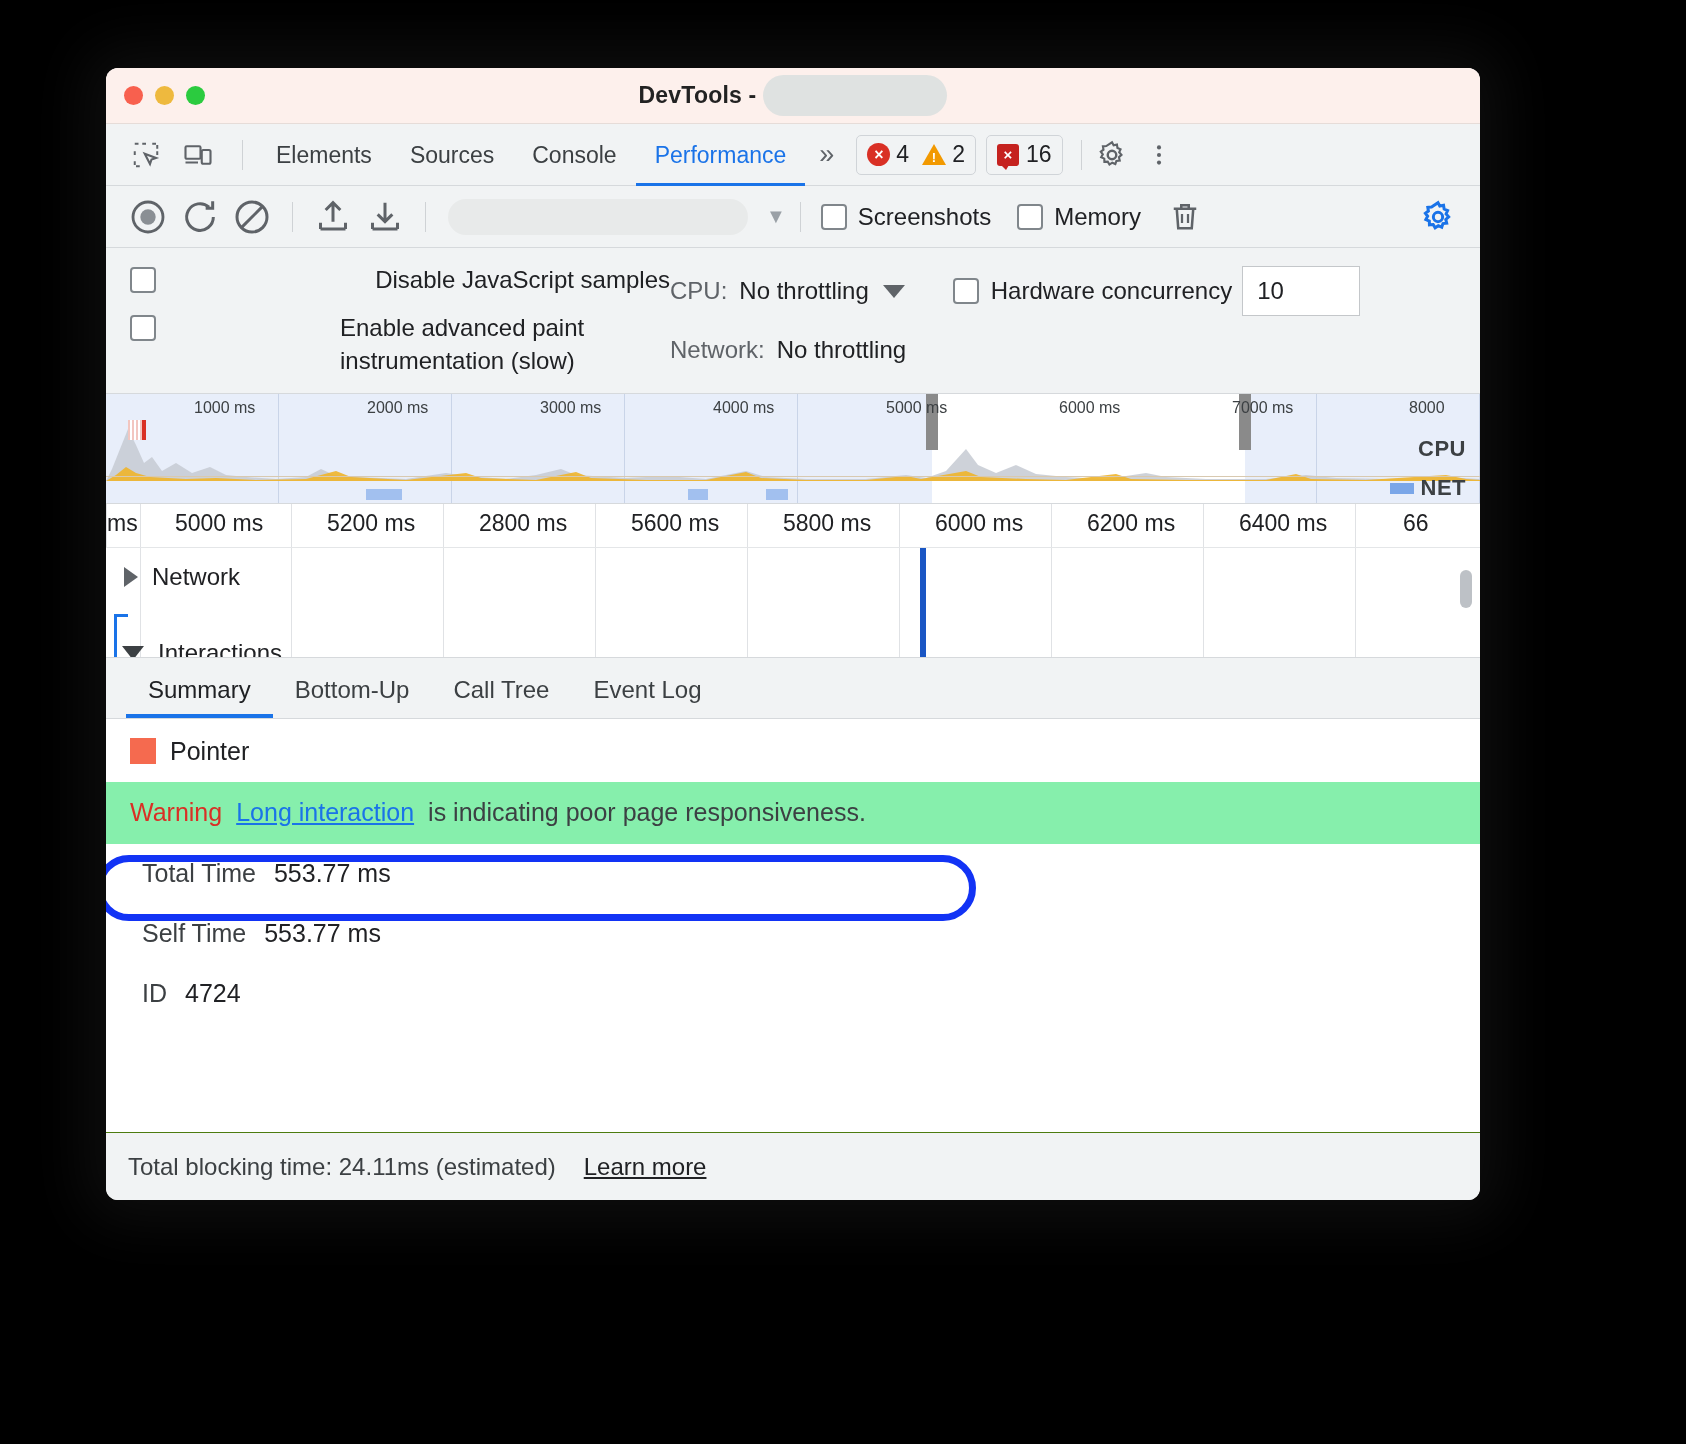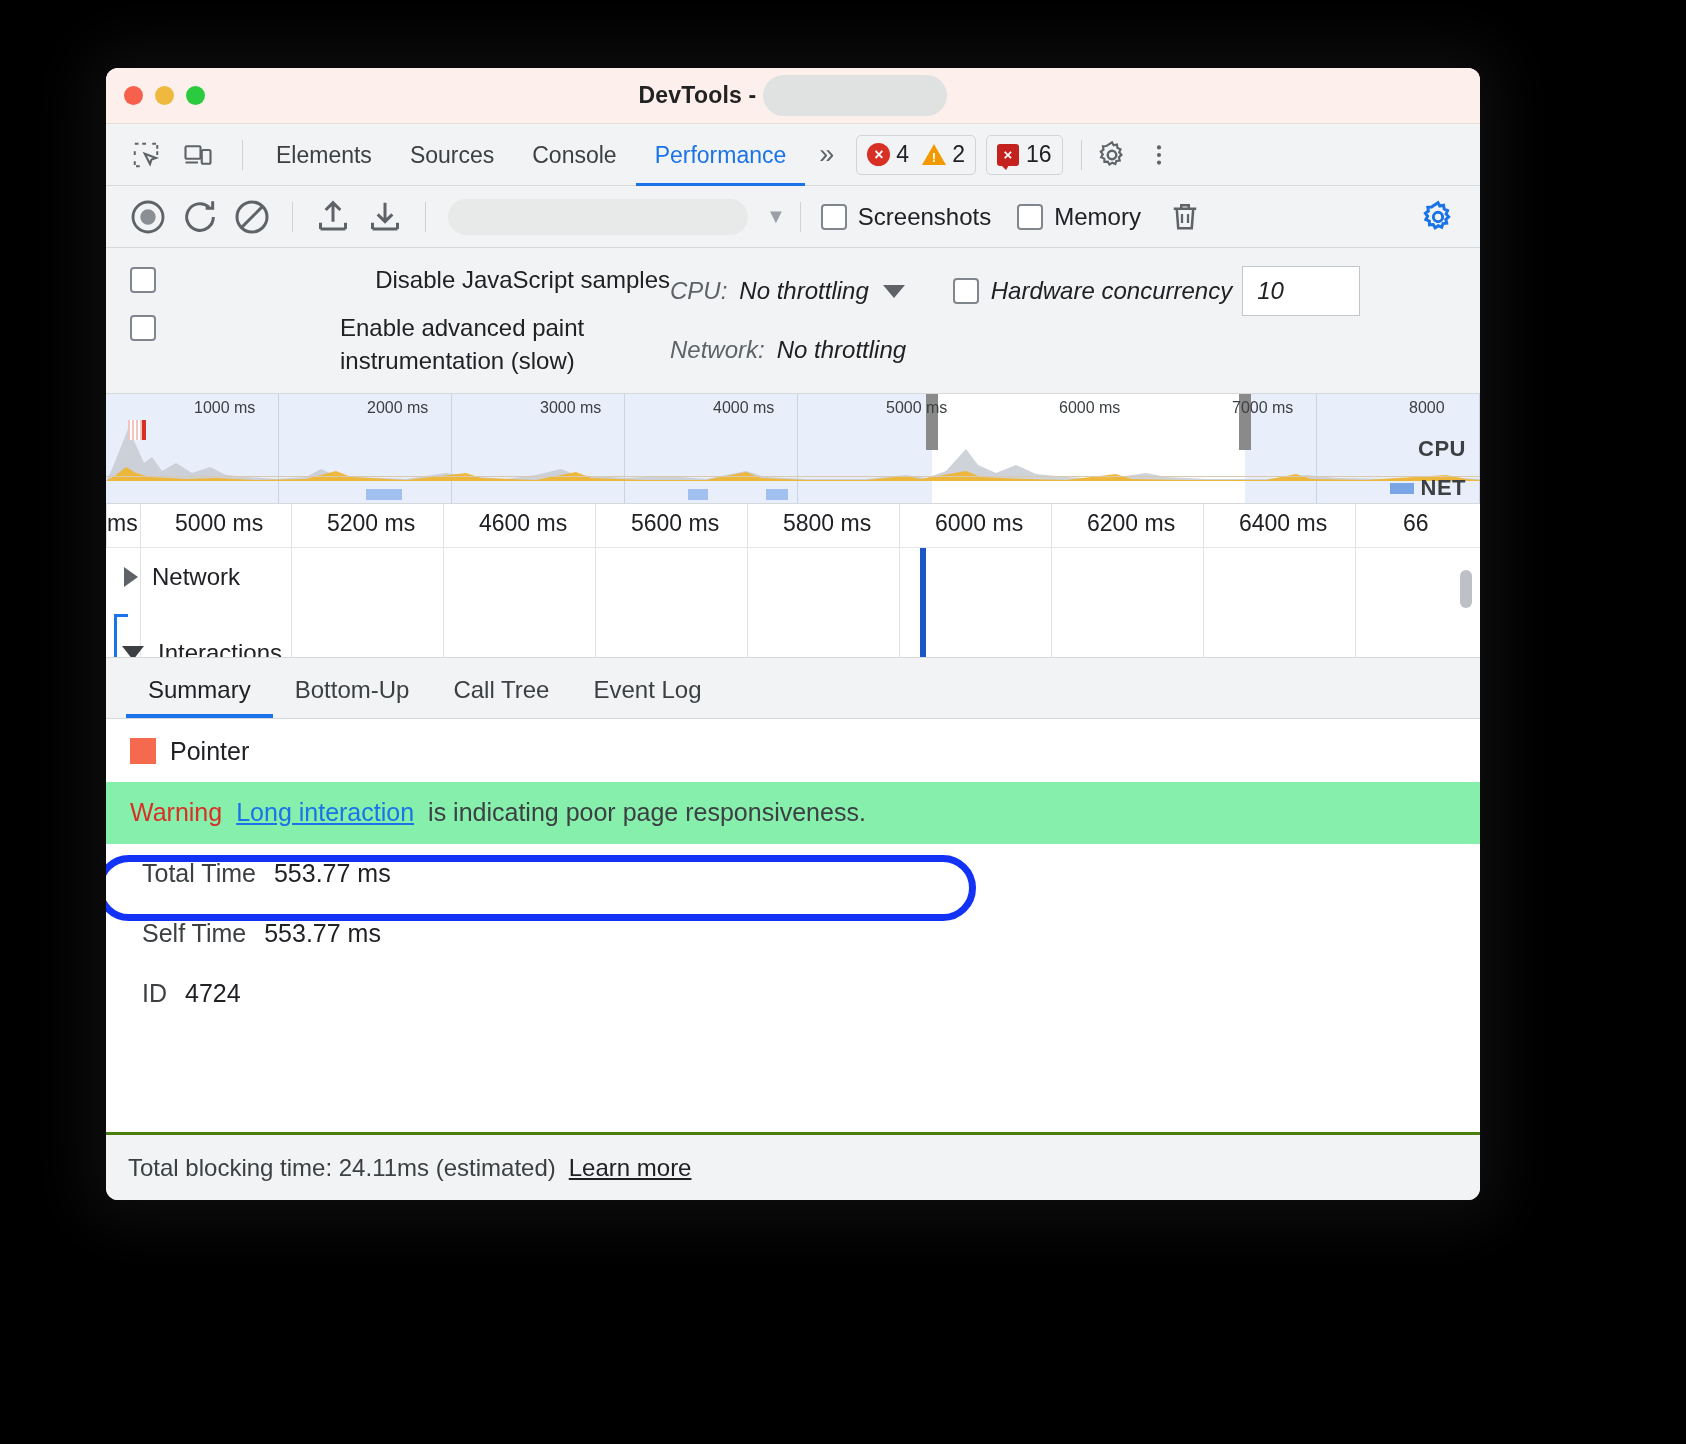--- a/index.html
+++ b/index.html
@@ -112,21 +112,21 @@
   
   .settings {
     flex: 0 0 132px; background: #f1f3f4;
     border-bottom: 1px solid #d6d9dc;
     display: flex; padding: 16px 0 0 24px; position: relative;
   }
   .scol-left { width: 540px; }
   .srow { display: flex; align-items: flex-start; margin-bottom: 16px; justify-content: space-between; }
   .srow .cbx { margin-top: 3px; }
   .srow .t { font-size: 24px; color: #202124; margin-left: 13px; line-height: 1.35; max-width: 330px; }
-  .scol-right { padding-top: 2px; font-style: italic; }
+  .scol-right { padding-top: 2px; }
   .trow { display: flex; align-items: center; margin-bottom: 20px; }
   .tlabel { font-size: 24px; color: #5f6368; }
   .tval { font-size: 24px; color: #202124; margin-left: 12px; }
   .tri-dn { width:0;height:0;border-left:11px solid transparent;border-right:11px solid transparent;border-top:13px solid #5f6368; margin-left:14px; }
   .hwbox {
     width: 118px; height: 50px; border: 1px solid #c4c7ca; background: #fff;
     display: flex; align-items: center; padding-left: 14px;
     font-size: 24px; color: #202124; margin-left: 10px;
   }
 
@@ -196,22 +196,22 @@
   .w-link { color: #1a73e8; text-decoration: underline; }
   .w-rest { color: #3c4043; }
   .hl-ring {
     position: absolute; border: 7px solid #1233f5; border-radius: 34px;
     pointer-events: none;
   }
   .kv { display: flex; align-items: center; padding-left: 36px; height: 60px; font-size: 25px; }
   .kv .k { color: #3c4043; }
   .kv .v { color: #202124; margin-left: 18px; }
   .statusbar {
-    flex: 0 0 68px; background: #f1f3f4; border-top: 3px solid #4d7c0f;
-    display: flex; align-items: center; padding-left: 22px; gap: 13px;
+    flex: 0 0 68px; background: #f1f3f4; border-top: 1px solid #4d7c0f;
+    display: flex; align-items: center; padding-left: 22px; gap: 28px;
     font-size: 24px; color: #3c4043;
   }
   .learn { color: #202124; text-decoration: underline; }
 </style>
 </head>
 <body>
 
 <div class="window">
 
   <div class="titlebar">
@@ -420,21 +420,21 @@
     <div class="rk" style="left:337px;"></div>
     <div class="rk" style="left:489px;"></div>
     <div class="rk" style="left:641px;"></div>
     <div class="rk" style="left:793px;"></div>
     <div class="rk" style="left:945px;"></div>
     <div class="rk" style="left:1097px;"></div>
     <div class="rk" style="left:1249px;"></div>
     <div class="rl" style="left:1px;">ms</div>
     <div class="rl" style="left:69px;">5000 ms</div>
     <div class="rl" style="left:221px;">5200 ms</div>
-    <div class="rl" style="left:373px;">4600 ms</div>
+    <div class="rl" style="left:373px;">2800 ms</div>
     <div class="rl" style="left:525px;">5600 ms</div>
     <div class="rl" style="left:677px;">5800 ms</div>
     <div class="rl" style="left:829px;">6000 ms</div>
     <div class="rl" style="left:981px;">6200 ms</div>
     <div class="rl" style="left:1133px;">6400 ms</div>
     <div class="rl" style="left:1297px;">66</div>
   </div>
 
   <div class="tracks">
     <div class="vline" style="left:34px;"></div>

